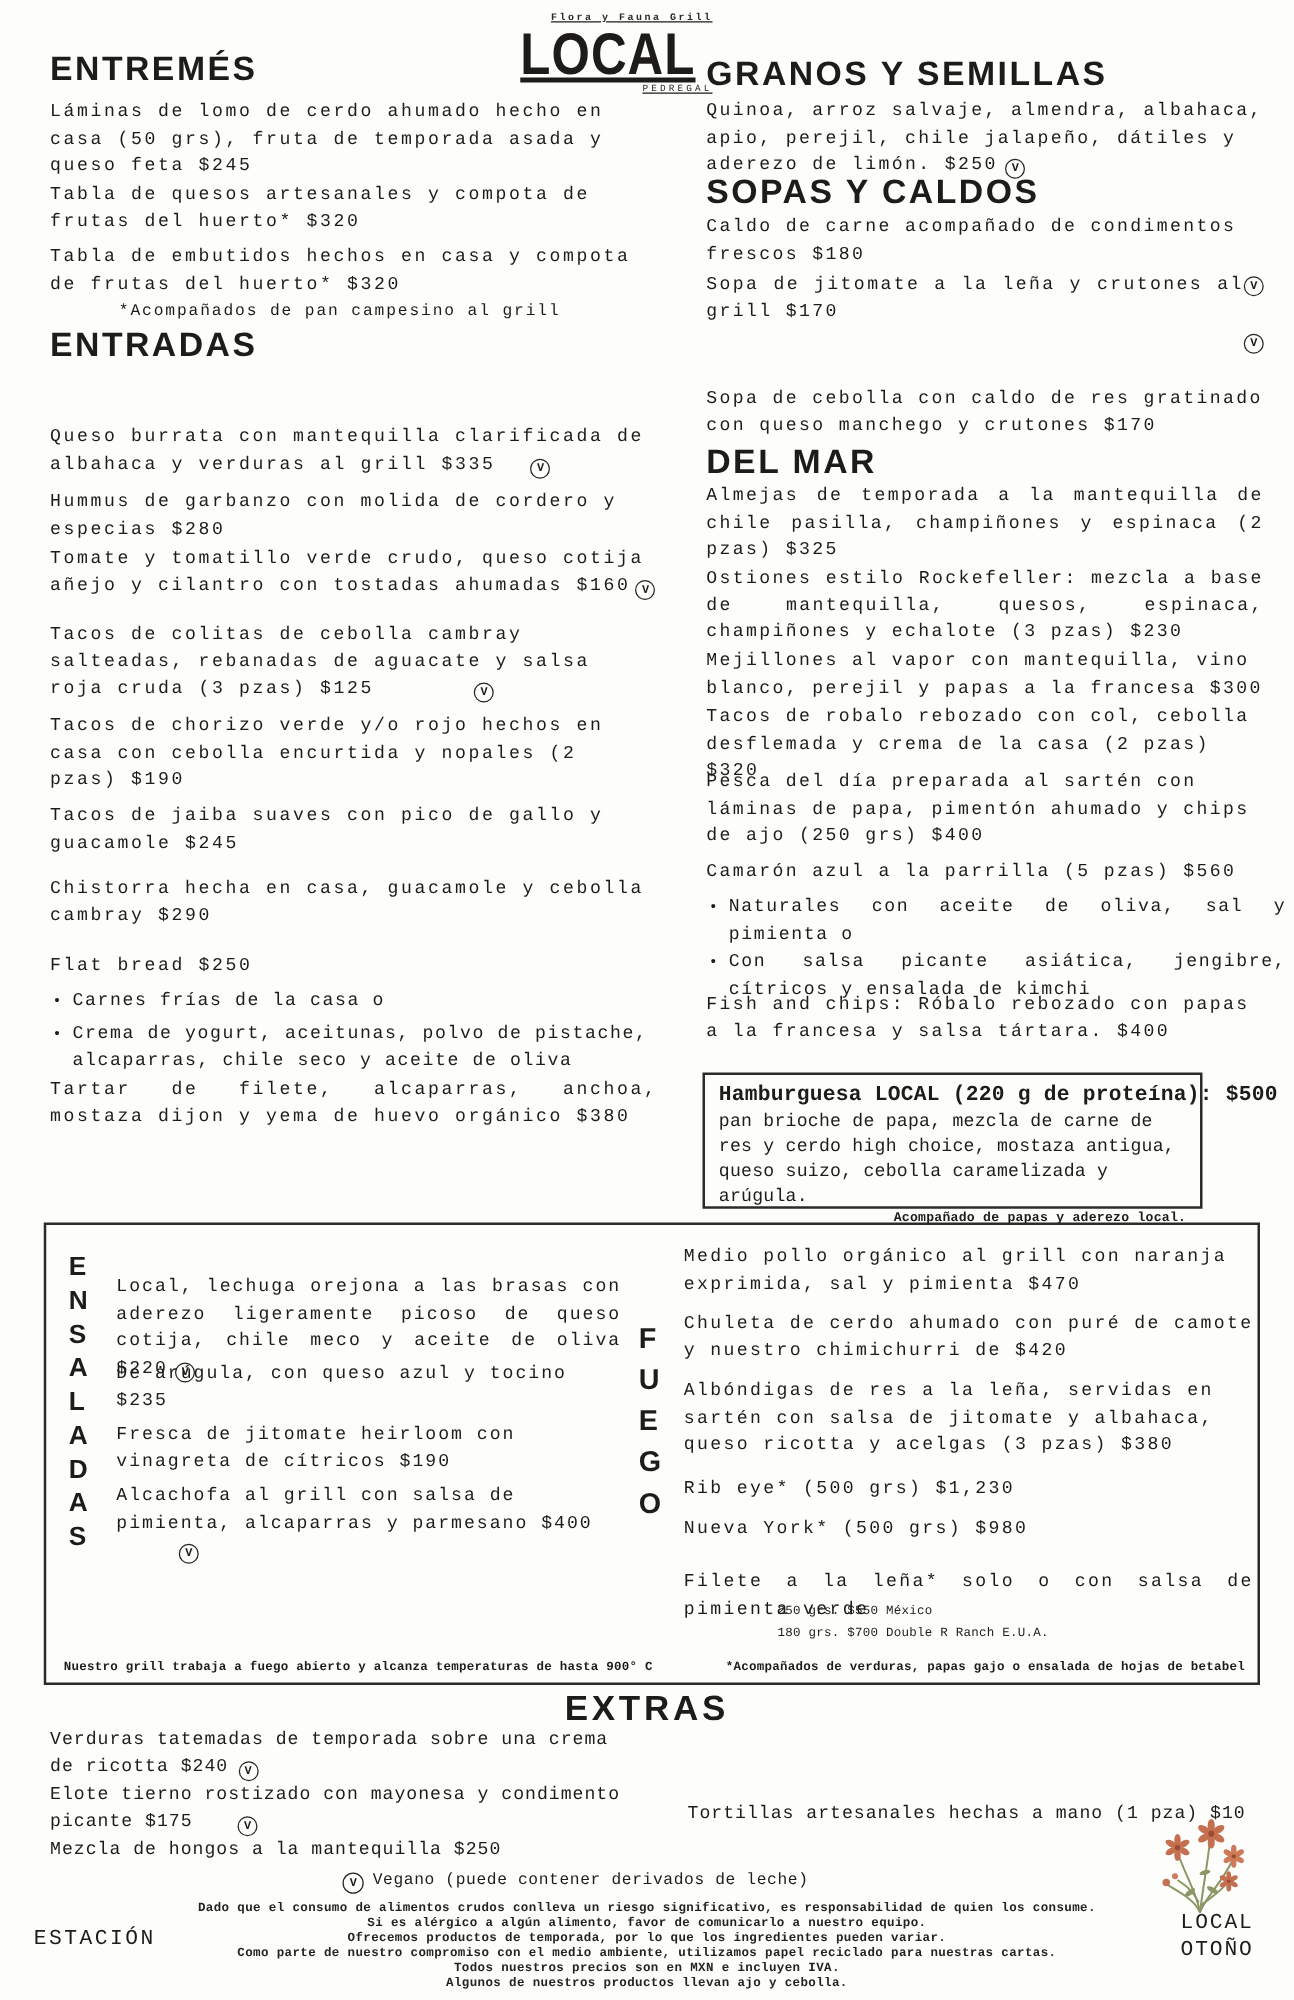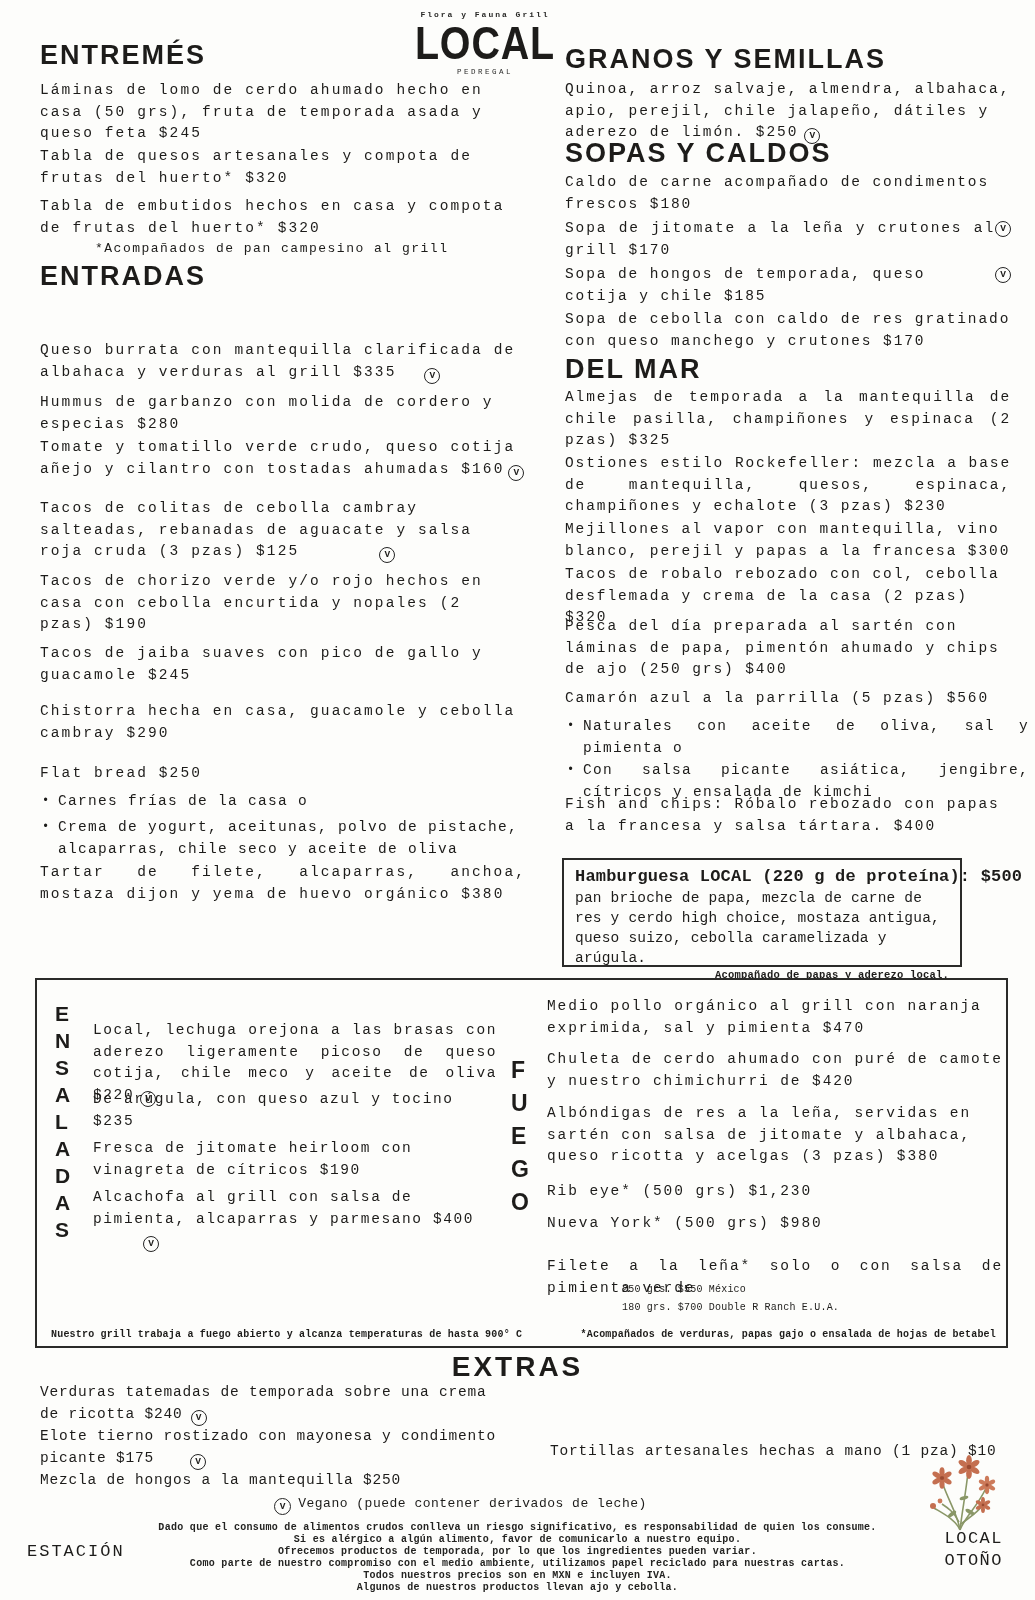--- a/index.html
+++ b/index.html
@@ -17,21 +17,21 @@
   .bullet::before{content:"\2022";position:absolute;left:2px;font-size:12px;}
   .note-sm{position:absolute;margin:0;font-size:13px;letter-spacing:1.5px;}
   
   .vb{display:inline-block;width:14px;height:14px;border:1.5px solid #242424;border-radius:50%;
       font-family:"Liberation Mono",monospace;font-size:9.5px;font-weight:700;line-height:14px;
       text-align:center;letter-spacing:0;vertical-align:-2px;}
   .vb-r{float:right;margin-top:3px;}
   .ml4{margin-left:4px}.ml6{margin-left:6px}.ml8{margin-left:8px}.ml10{margin-left:10px}
   .ml28{margin-left:28px}.ml36{margin-left:36px}.ml50{margin-left:50px}.ml80{margin-left:80px}
   
-  .logo{position:absolute;left:400px;top:10px;width:170px;text-align:center;}
+  .logo{position:absolute;left:400px;top:10px;width:170px;text-align:right;text-decoration:underline;}
   .logo-tag{font-size:8px;letter-spacing:2px;font-weight:700;color:#2a2a28;}
   .logo-name{font-family:"Liberation Sans",sans-serif;font-weight:800;font-size:47px;line-height:48px;
              letter-spacing:1px;transform:scaleX(.84);transform-origin:center;}
   .logo-loc{font-size:7.5px;letter-spacing:2.5px;color:#2a2a28;margin-top:1px;}
   
   #hbox{position:absolute;left:562px;top:858px;width:400px;height:109px;border:2px solid #2b2b29;
         box-sizing:border-box;padding:7px 11px 5px;}
   #hbox .ht{margin:0;font-size:17px;font-weight:700;letter-spacing:.2px;white-space:nowrap;}
   #hbox .hb{margin:2px 0 0;font-size:14.5px;letter-spacing:.2px;line-height:20px;}
   #hbox .hn{margin:1px 0 0;font-size:10.5px;font-weight:700;letter-spacing:.2px;text-align:right;}
@@ -88,21 +88,21 @@
   <p class="item lcol bullet" style="top:791px">Carnes frías de la casa o</p>
   <p class="item lcol bullet" style="top:817px">Crema de yogurt, aceitunas, polvo de pistache, alcaparras, chile seco y aceite de oliva</p>
   <p class="item lcol just" style="top:862px">Tartar de filete, alcaparras, anchoa, mostaza dijon y yema de huevo orgánico  $380</p>
 
   <h2 class="sec" style="left:565px;top:44px">GRANOS Y SEMILLAS</h2>
   <p class="item rcol" style="top:79px"><span>Quinoa, arroz salvaje, almendra, albahaca, apio, perejil, chile jalapeño, dátiles y aderezo de limón. $250</span><span class="vb ml6">V</span></p>
 
   <h2 class="sec" style="left:565px;top:138px">SOPAS Y CALDOS</h2>
   <p class="item rcol" style="top:172px">Caldo de carne acompañado de condimentos frescos  $180</p>
   <p class="item rcol just" style="top:218px"><span class="vb vb-r">V</span><span>Sopa de jitomate a la leña y crutones al grill  $170</span></p>
-  <p class="item rcol" style="top:264px"><span class="vb vb-r">V</span><span>Sopa de hongos de temporada, queso cotija y chile $185</span></p>
+  <p class="item rcol" style="top:264px"><span class="vb vb-r">V</span></p>
   <p class="item rcol" style="top:309px">Sopa de cebolla con caldo de res gratinado con queso manchego y crutones $170</p>
 
   <h2 class="sec" style="left:565px;top:354px">DEL MAR</h2>
   <p class="item rcol just" style="top:387px">Almejas de temporada a la mantequilla de chile pasilla, champiñones y espinaca (2 pzas) $325</p>
   <p class="item rcol just" style="top:453px">Ostiones estilo Rockefeller: mezcla a base de mantequilla, quesos, espinaca, champiñones y echalote (3 pzas)  $230</p>
   <p class="item rcol" style="top:519px">Mejillones al vapor con mantequilla, vino blanco, perejil y papas a la francesa  $300</p>
   <p class="item rcol" style="top:564px">Tacos de robalo rebozado con col, cebolla desflemada y crema de la casa (2 pzas)  $320</p>
   <p class="item rcol" style="top:616px">Pesca del día preparada al sartén con láminas de papa, pimentón ahumado y chips de ajo (250 grs)  $400</p>
   <p class="item rcol" style="top:688px">Camarón azul a la parrilla (5 pzas) $560</p>
   <p class="item rcol bullet just" style="top:716px">Naturales con aceite de oliva, sal y pimienta o</p>

